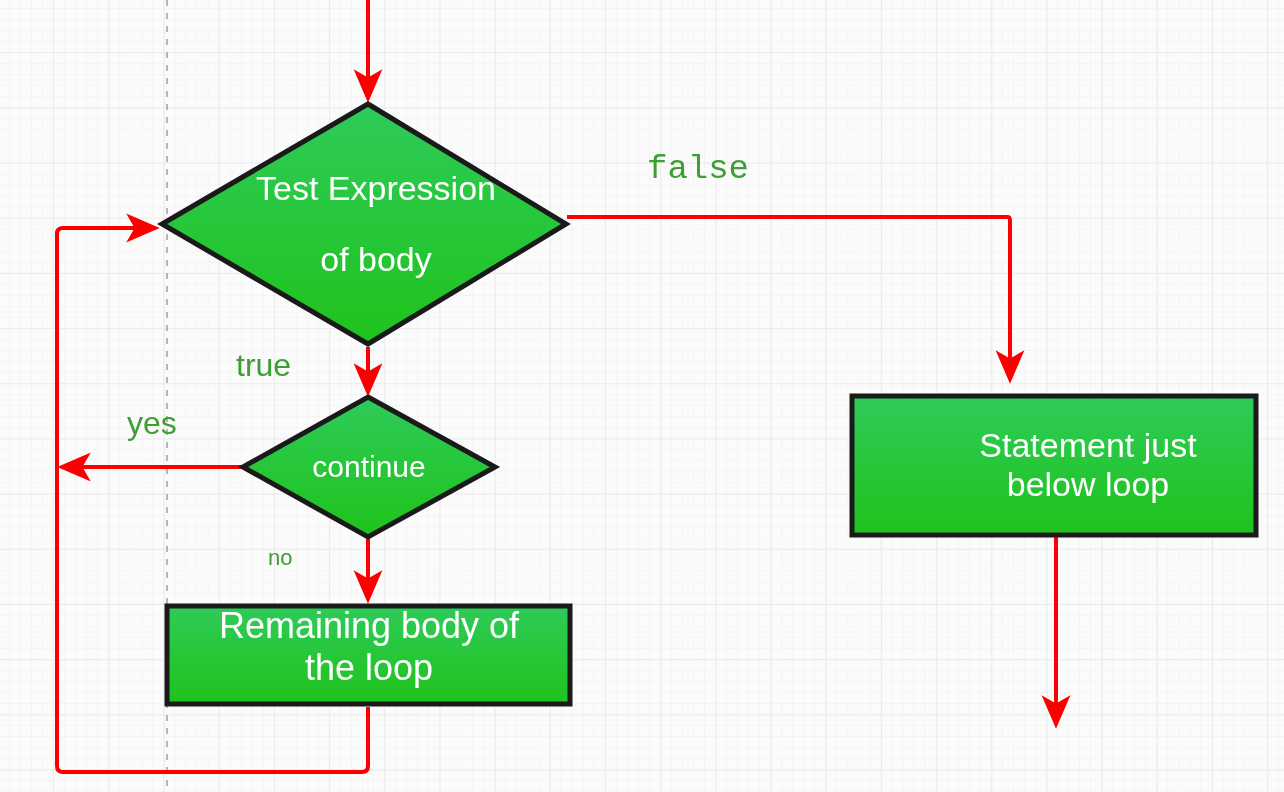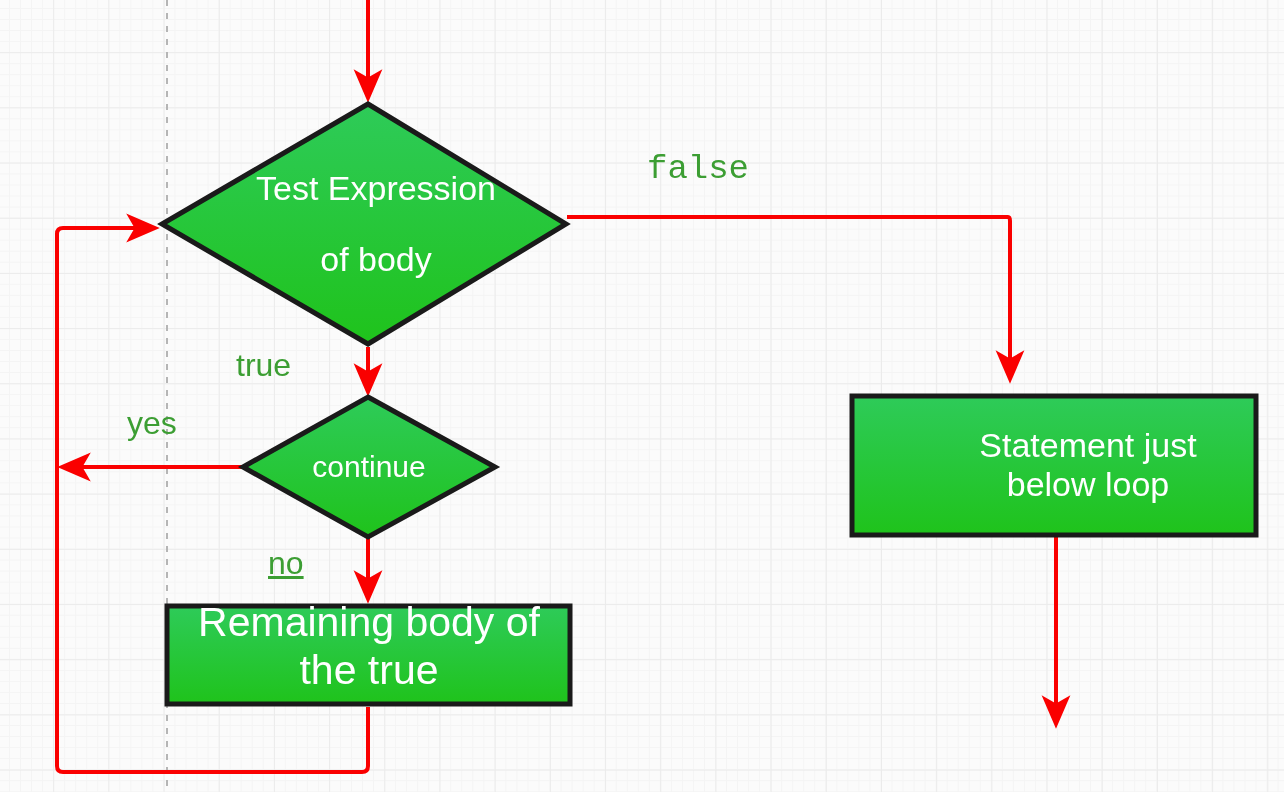--- a/index.html
+++ b/index.html
@@ -94,32 +94,32 @@
 
   <div class="node-label" style="left:173px; top:178px; width:406px; height:92px; font-size:34px; flex-direction:column;gap:32px;">
     <span>Test Expression</span>
     <span>of body</span>
   </div>
 
   <div class="node-label" style="left:243px; top:444px; width:252px; height:46px; font-size:30px;">
     <span>continue</span>
   </div>
 
-  <div class="node-label" style="left:160px; top:608px; width:418px; height:78px; font-size:41px; flex-direction:column;">
+  <div class="node-label" style="left:160px; top:608px; width:418px; height:78px; font-size:36px; flex-direction:column;">
     <span>Remaining body of</span>
-    <span>the true</span>
+    <span>the loop</span>
   </div>
 
   <div class="node-label" style="left:854px; top:418px; width:388px; height:94px; font-size:34px; flex-direction:column;margin-left:40px;">
     <span>Statement just</span>
     <span>below loop</span>
   </div>
 
 
   <div class="edge-label" style="left:647px; top:152px; font-size:34px;font-family:Liberation Mono, monospace;">false</div>
 
   <div class="edge-label" style="left:236px; top:349px; font-size:32px;">true</div>
 
   <div class="edge-label" style="left:127px; top:407px; font-size:32px;text-align:center;">yes</div>
 
-  <div class="edge-label" style="left:268px; top:547px; font-size:32px;text-decoration:underline;">no</div>
+  <div class="edge-label" style="left:268px; top:547px; font-size:22px;">no</div>
 
 </div>
 
 </body></html>

